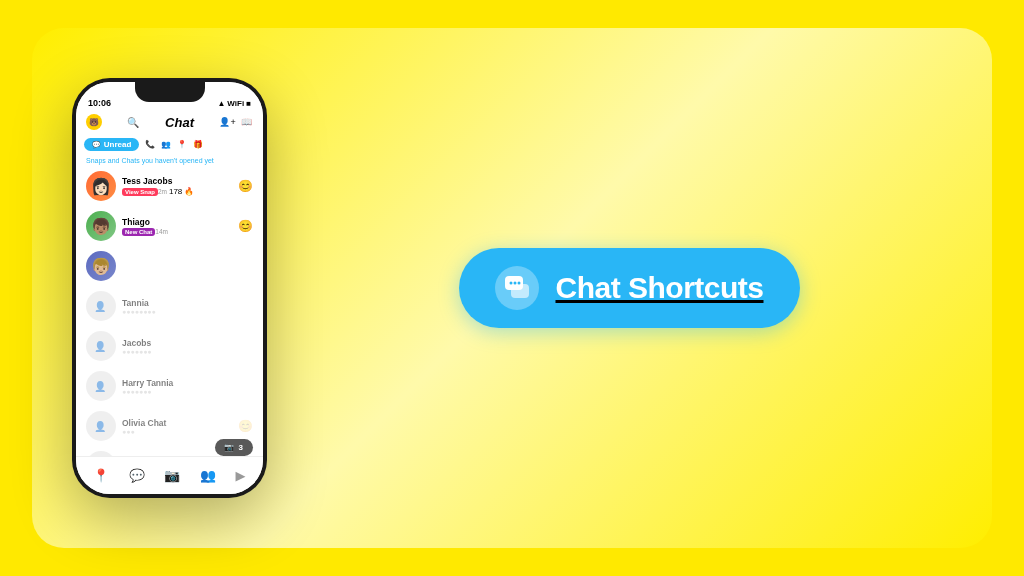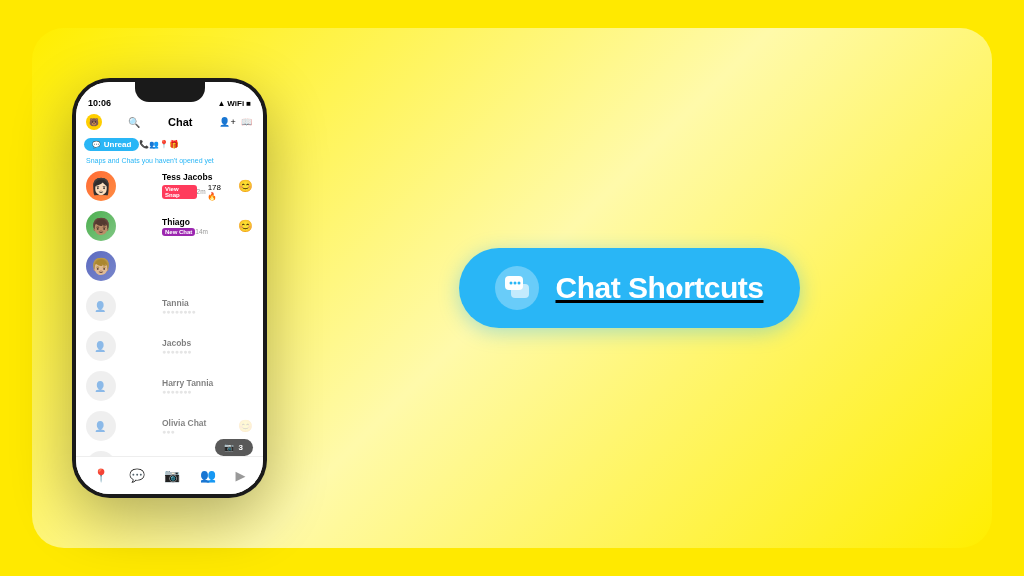--- a/index.html
+++ b/index.html
@@ -86,23 +86,24 @@
     
     .chat-header {
       display: flex;
       align-items: center;
       justify-content: space-between;
       padding: 4px 10px;
       background: #fff;
     }
 
     .chat-header-title {
-      font-size: 11px;
+      font-size: 13px;
       font-weight: 700;
       color: #000;
+      font-style: italic;
     }
 
     .header-icon {
       width: 16px;
       height: 16px;
       border-radius: 50%;
       background: #ffce00;
       display: flex;
       align-items: center;
       justify-content: center;
@@ -113,21 +114,21 @@
       display: flex;
       gap: 6px;
       align-items: center;
     }
 
     
     .tab-row {
       display: flex;
       align-items: center;
       padding: 4px 8px;
-      gap: 0;
+      gap: 6px;
       background: #fff;
     }
 
     .tab-unread {
       background: #29B6F6;
       color: #fff;
       border-radius: 20px;
       padding: 2px 8px;
       font-size: 8px;
       font-weight: 700;
@@ -177,21 +178,20 @@
       font-size: 14px;
       position: relative;
     }
     .avatar-gray {
       background: #e0e0e0;
     }
 
     .chat-info {
       flex: 1;
       min-width: 0;
-      margin-left: 40px;
     }
 
     .chat-name {
       font-size: 8.5px;
       font-weight: 700;
       color: #000;
     }
 
     .chat-status {
       display: flex;

